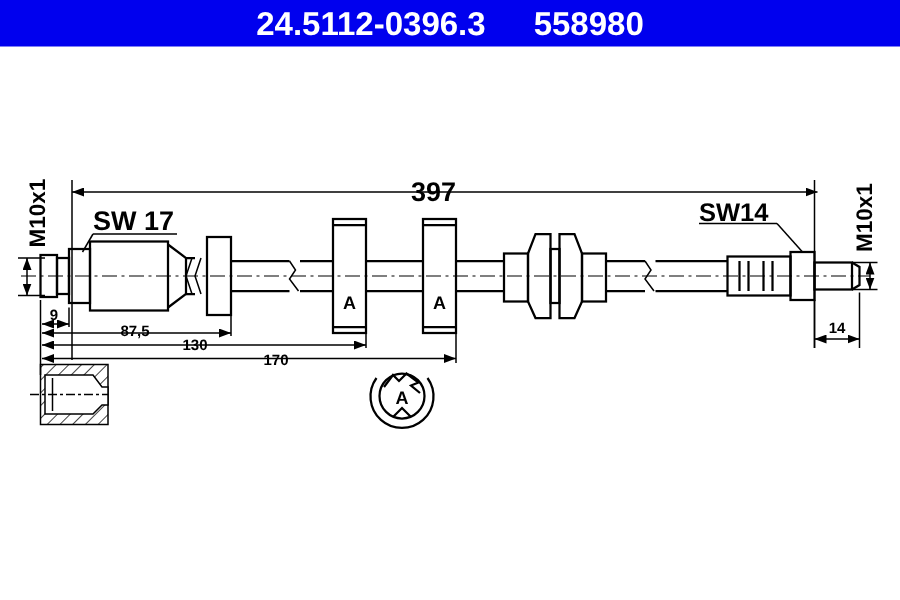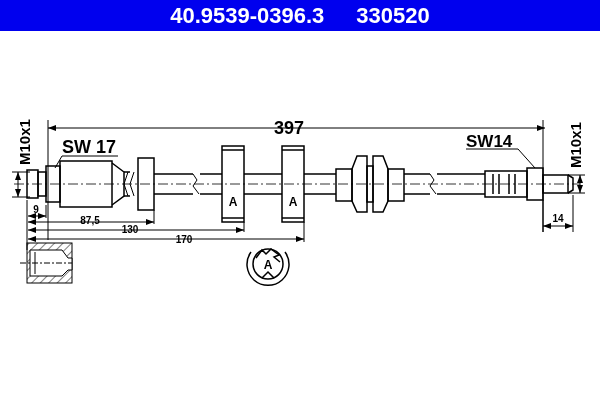--- a/index.html
+++ b/index.html
@@ -7,22 +7,22 @@
   .header { position:absolute; left:0; top:0; width:600px; height:31px; background:#0000ee; color:#ffffff;
             display:flex; align-items:center; justify-content:center; font-weight:bold; font-size:22px; letter-spacing:0; }
   .header span { margin:0 16px; }
   svg { position:absolute; left:0; top:0; }
   .lbl { font-family:"Liberation Sans", sans-serif; font-weight:bold; fill:#000; }
 </style>
 </head>
 <body>
 
 <div class="header">
-  <span>40.9539-0396.3</span>
-  <span>330520</span>
+  <span>24.5112-0396.3</span>
+  <span>558980</span>
 </div>
 
 <svg width="600" height="400" viewBox="0 0 600 400">
   <defs>
     <marker id="arr" markerWidth="8" markerHeight="6" refX="8" refY="3" orient="auto-start-reverse">
       <path d="M0,0 L8,3 L0,6 z" fill="#000"></path>
     </marker>
     <pattern id="hatch" width="6" height="6" patternUnits="userSpaceOnUse" patternTransform="rotate(45)">
       <line x1="0" y1="0" x2="0" y2="6" stroke="#000" stroke-width="1"></line>
     </pattern>

